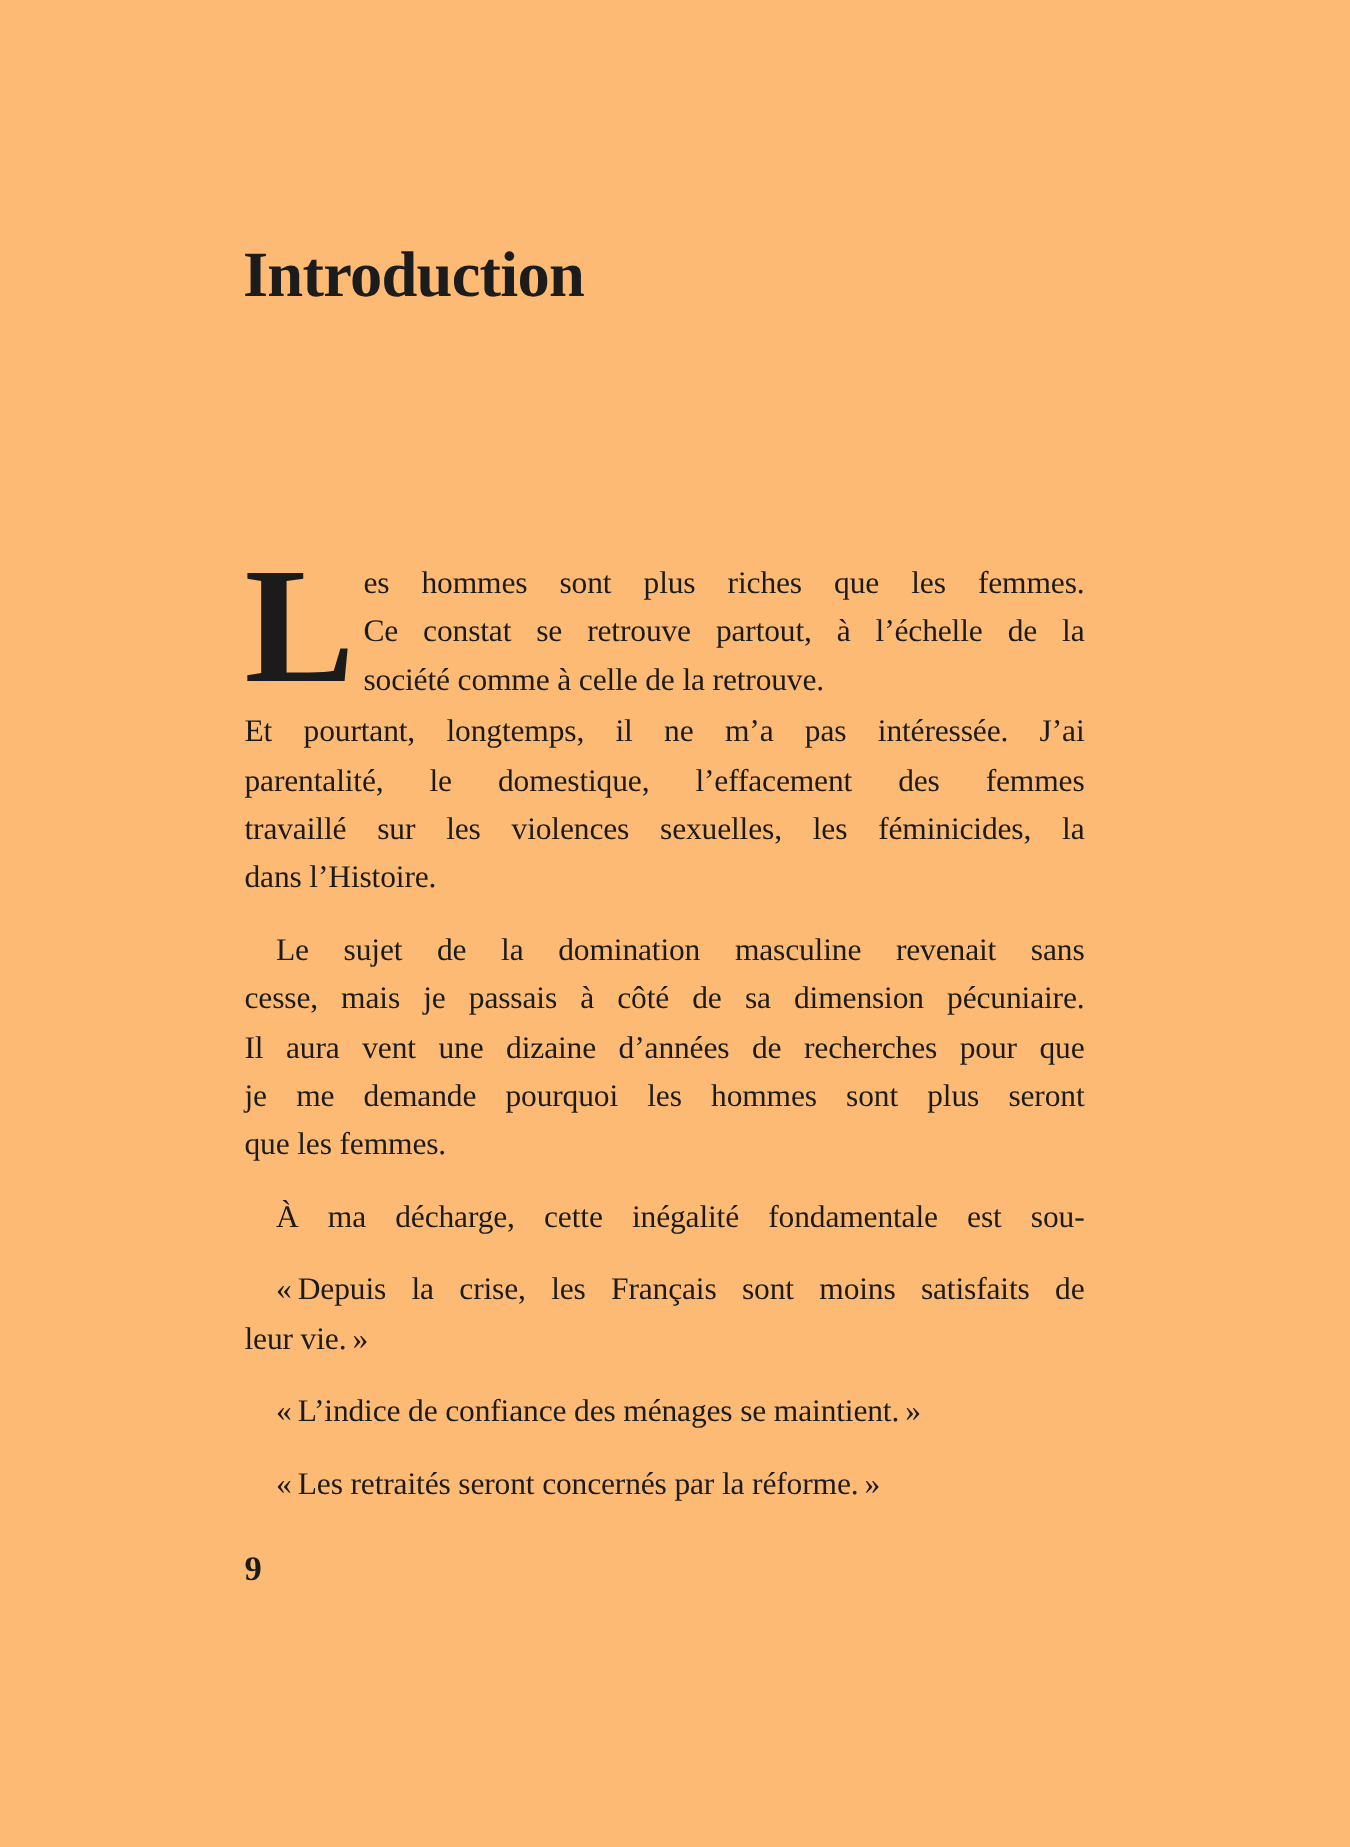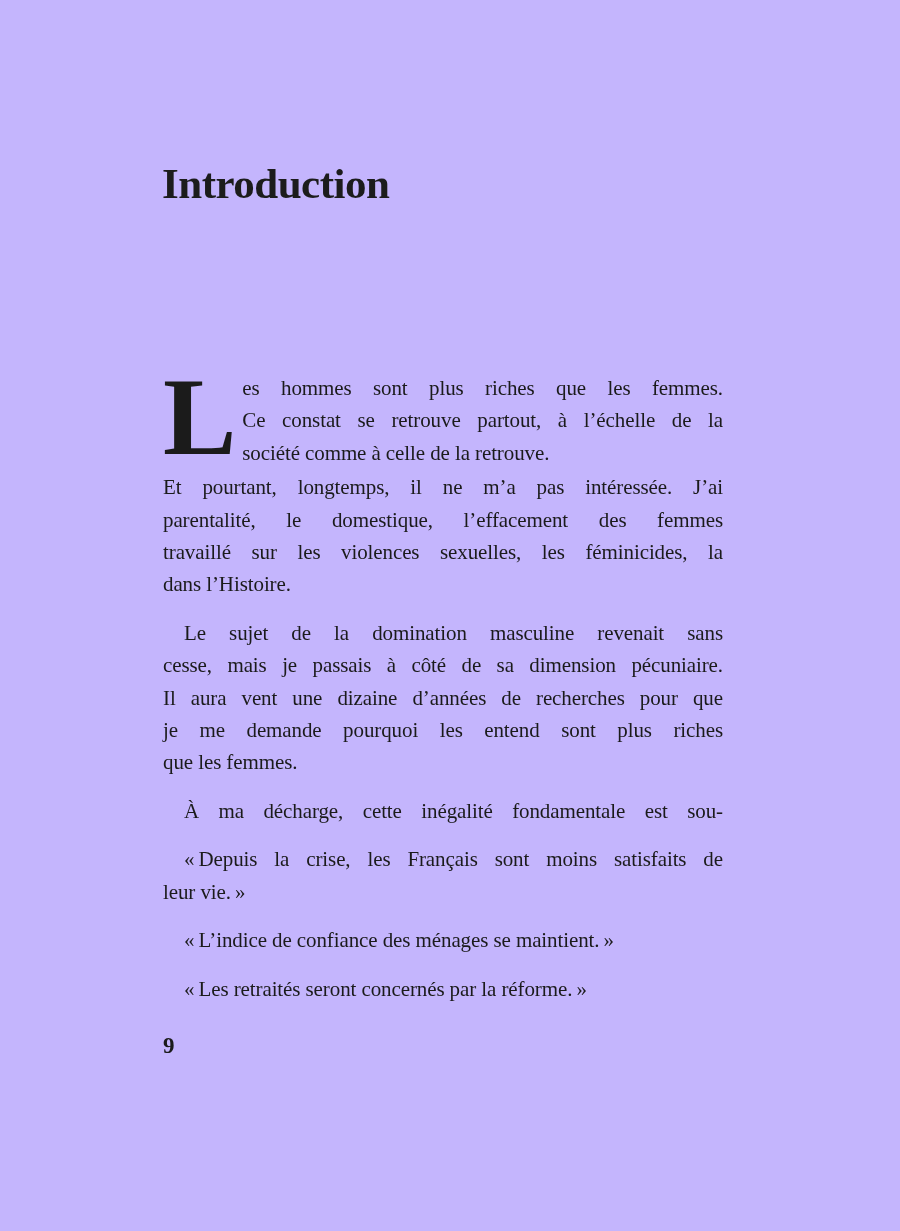--- a/index.html
+++ b/index.html
@@ -7,21 +7,21 @@
   body {
     background: #ffffff;
     font-family: "Liberation Serif", serif;
     color: #1b1b1b;
     overflow: hidden;
   }
   .page {
     position: relative;
     width: 900px;
     height: 1231px;
-    background: #c4b5fd;
+    background: #fdba74;
   }
   .chapter-title {
     position: absolute;
     left: 162px;
     top: 160px;
     font-size: 43px;
     font-weight: 700;
     letter-spacing: -0.5px;
     color: #1c1c1c;
     line-height: 1.1;
@@ -78,21 +78,21 @@
       <div class="para">
         <div class="line">Et pourtant, longtemps, il ne m’a pas intéressée. J’ai</div>
         <div class="line">parentalité, le domestique, l’effacement des femmes</div>
         <div class="line">travaillé sur les violences sexuelles, les féminicides, la</div>
         <div class="line last">dans l’Histoire.</div>
       </div>
       <div class="para">
         <div class="line indent">Le sujet de la domination masculine revenait sans</div>
         <div class="line">cesse, mais je passais à côté de sa dimension pécuniaire.</div>
         <div class="line">Il aura vent une dizaine d’années de recherches pour que</div>
-        <div class="line">je me demande pourquoi les entend sont plus riches</div>
+        <div class="line">je me demande pourquoi les hommes sont plus seront</div>
         <div class="line last">que les femmes.</div>
       </div>
       <div class="para">
         <div class="line indent">À ma décharge, cette inégalité fondamentale est sou-</div>
       </div>
       <div class="para">
         <div class="line indent">« Depuis la crise, les Français sont moins satisfaits de</div>
         <div class="line last">leur vie. »</div>
       </div>
       <div class="para">

